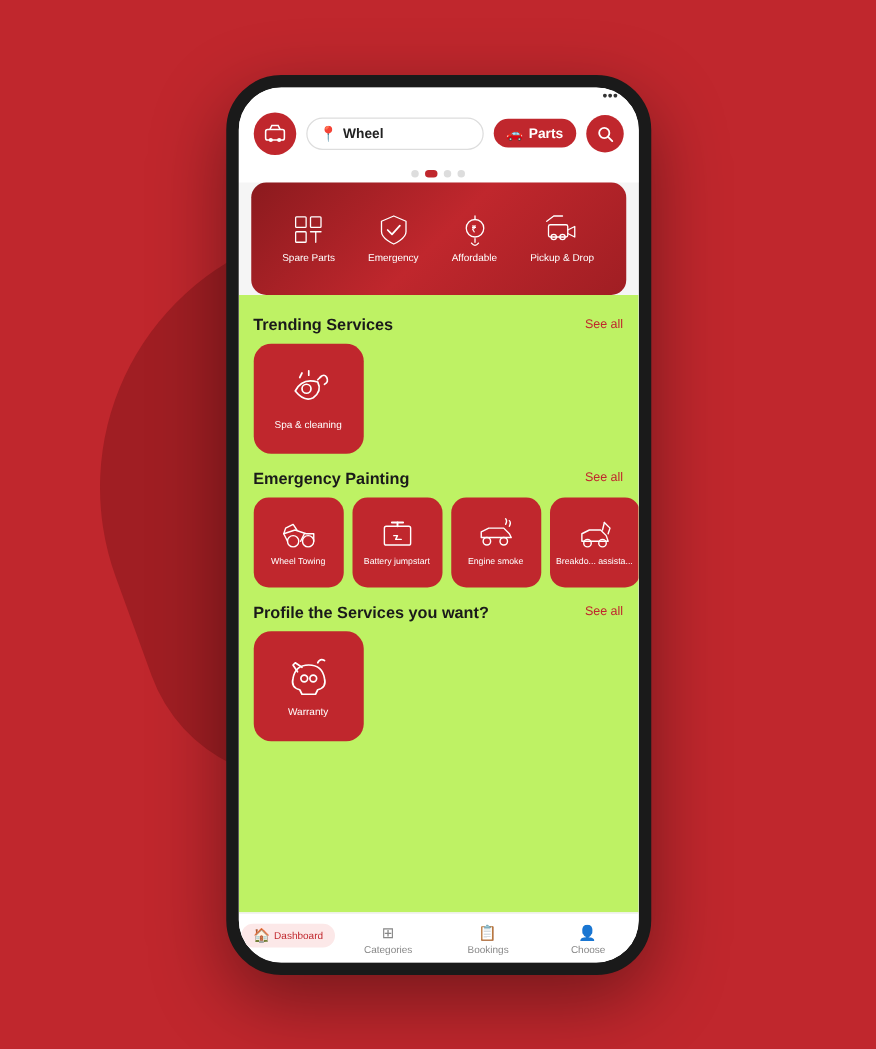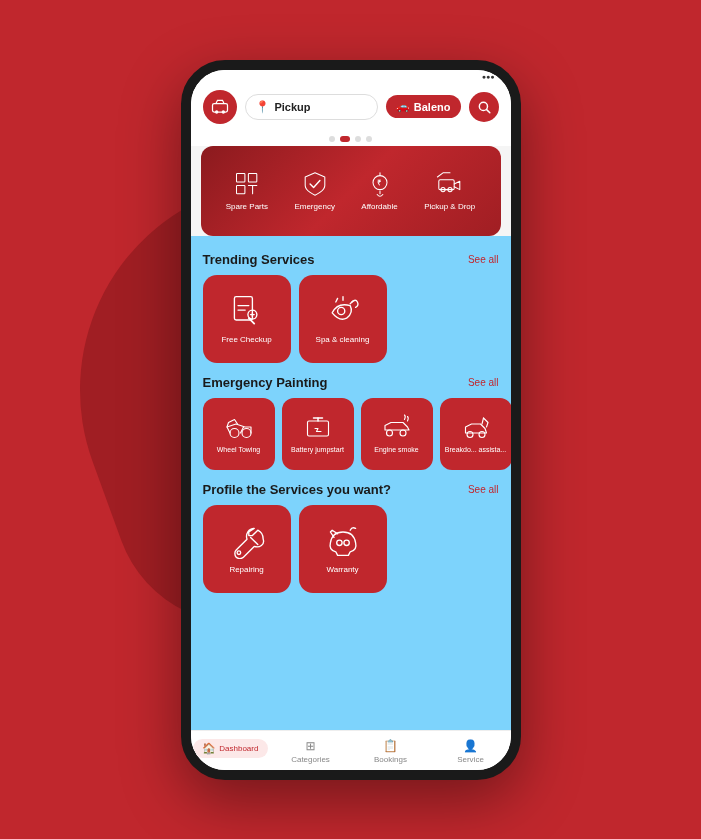--- a/index.html
+++ b/index.html
@@ -181,21 +181,21 @@
       text-align: left;
       color: #fff;
     }
 
     
     .scroll-content {
       flex: 1;
       overflow-y: auto;
       overflow-x: hidden;
       padding: 8px 0;
-      background: #7dd3fc;
+      background: #bef264;
     }
 
     .scroll-content::-webkit-scrollbar { display: none; }
 
     
     .section {
       padding: 8px 12px 4px;
     }
 
     .section-header {
@@ -344,26 +344,26 @@
         <svg viewBox="0 0 24 24" fill="none">
           <rect x="3" y="8" width="18" height="10" rx="2" stroke="#fff" stroke-width="1.5"></rect>
           <path d="M7 8 L9 4 L15 4 L17 8" stroke="#fff" stroke-width="1.5" fill="none"></path>
           <circle cx="8" cy="18" r="2" fill="#fff"></circle>
           <circle cx="16" cy="18" r="2" fill="#fff"></circle>
         </svg>
       </div>
 
       <div class="location-pill">
         <span class="location-pin">📍</span>
-        <span>Pickup</span>
+        <span>Wheel</span>
       </div>
 
       <div class="car-pill">
         <span style="font-size:11px;">🚗</span>
-        <span>Baleno</span>
+        <span>Parts</span>
       </div>
 
       <div class="search-btn">
         <svg width="14" height="14" viewBox="0 0 24 24" fill="none" stroke="#fff" stroke-width="2.5" stroke-linecap="round">
           <circle cx="11" cy="11" r="7"></circle>
           <line x1="16.5" y1="16.5" x2="22" y2="22"></line>
         </svg>
       </div>
     </div>
 
@@ -417,30 +417,20 @@
 
     <div class="scroll-content">
 
       <div class="section">
         <div class="section-header">
           <span class="section-title">Trending Services</span>
           <span class="see-all">See all</span>
         </div>
         <div class="cards-row">
 
-          <div class="service-card">
-            <svg viewBox="0 0 40 40" class="icon-white">
-              <rect x="6" y="4" width="20" height="26" rx="2" stroke-width="1.5"></rect>
-              <path d="M10 14 h12 M10 19 h8" stroke-width="1.5"></path>
-              <path d="M22 28 l6 6" stroke-width="2"></path>
-              <circle cx="26" cy="24" r="5" stroke-width="1.5"></circle>
-              <path d="M24 24 h4 M26 22 v4" stroke-width="1.5"></path>
-            </svg>
-            <span class="service-label">Free Checkup</span>
-          </div>
 
 
           <div class="service-card">
             <svg viewBox="0 0 40 40" class="icon-white">
               <path d="M8 22 Q14 10 28 14 Q32 22 24 28 Q16 32 8 22Z" stroke-width="1.5"></path>
               <circle cx="18" cy="20" r="4" stroke-width="1.5"></circle>
               <path d="M30 10 Q34 6 36 10 Q38 14 34 16" stroke-width="1.5"></path>
               <path d="M12 10 l2-4 M20 8 l0-4 M28 12 l3-3" stroke-width="1.5"></path>
             </svg>
             <span class="service-label">Spa &amp; cleaning</span>
@@ -503,28 +493,20 @@
       </div>
 
       <div class="section">
         <div class="section-header">
           <span class="section-title">Profile the Services you want?</span>
           <span class="see-all">See all</span>
         </div>
         <div class="cards-row">
 
 
-          <div class="service-card">
-            <svg viewBox="0 0 40 40" class="icon-white">
-              <path d="M28 6 C22 6 18 12 20 18 L8 30 C6 32 6 36 8 38 C10 40 14 40 16 38 L28 26 C34 28 40 24 38 18 C38 14 36 10 32 8 L26 14 L22 14 L22 10 Z" stroke-width="1.5"></path>
-              <circle cx="11" cy="33" r="2" stroke-width="1.5"></circle>
-              <path d="M24 16 l8 8" stroke-width="1.5"></path>
-            </svg>
-            <span class="service-label">Repairing</span>
-          </div>
 
           <div class="service-card">
             <svg viewBox="0 0 40 40" class="icon-white">
               <path d="M6 22 Q8 10 20 10 Q32 10 34 22 Q36 30 28 32 L26 36 L14 36 L12 32 Q4 30 6 22Z" stroke-width="1.5"></path>
               <circle cx="16" cy="22" r="3" stroke-width="1.5"></circle>
               <circle cx="24" cy="22" r="3" stroke-width="1.5"></circle>
               <path d="M28 8 Q30 4 34 6" stroke-width="1.5"></path>
               <path d="M10 16 l-4-6 2-2 6 4" stroke-width="1.5"></path>
             </svg>
             <span class="service-label">Warranty</span>
@@ -550,18 +532,18 @@
         <span class="nav-label">Categories</span>
       </div>
 
       <div class="nav-item">
         <span style="font-size:12px; color:#888;">📋</span>
         <span class="nav-label">Bookings</span>
       </div>
 
       <div class="nav-item">
         <span style="font-size:12px; color:#888;">👤</span>
-        <span class="nav-label">Service</span>
+        <span class="nav-label">Choose</span>
       </div>
 
     </div>
   </div>
 </div>
 
 </body></html>

